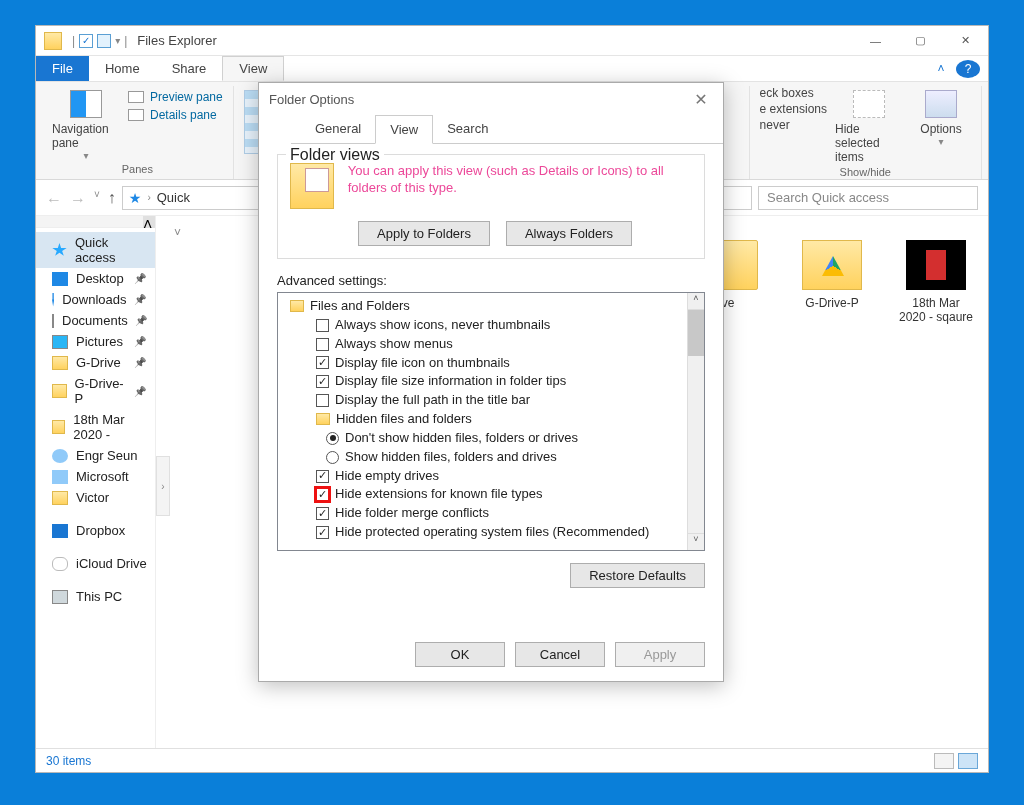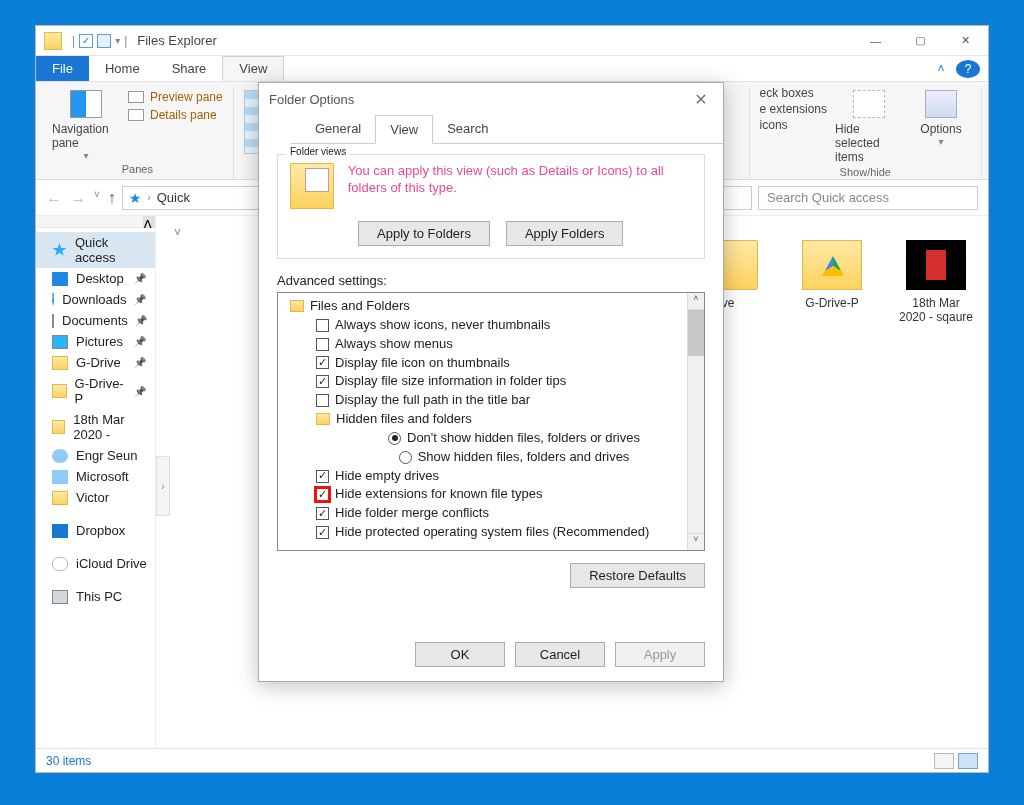--- a/index.html
+++ b/index.html
@@ -73,21 +73,21 @@
     flex-direction:column;
     align-items:center;
     font-size:12px;
     color:#444;
   }
   .rgroup .grow { flex:1; display:flex; align-items:flex-start; gap:8px; }
   .rgroup .glabel { font-size:11px; color:#666; padding:2px 0 4px 0; text-align:center; width:100%;}
   .big-btn { display:flex; flex-direction:column; align-items:center; width:68px; font-size:12px; color:#444; padding-top:4px;}
   .big-btn .bicon { width:32px; height:28px; margin-bottom:4px; }
   .nav-icon { background: linear-gradient(to right,#2196f3 50%, #fff 50%); border:1px solid #999;}
-  .small-list { display:flex; flex-direction:column; gap:4px; font-size:12px; color:#a16207; padding-top:4px;}
+  .small-list { display:flex; flex-direction:column; gap:4px; font-size:12px; color:#0369a1; padding-top:4px;}
   .small-list .row { display:flex; align-items:center; gap:6px;}
   .small-list .sicon { width:16px; height:12px; border:1px solid #999; background:#fff;}
   .layout-thumbs { width:24px; height:64px; background:repeating-linear-gradient(#bbddf5,#bbddf5 8px,#e8f3fc 8px,#e8f3fc 16px); border:1px solid #b0cde6; margin-top:4px;}
   .hide-icon { background:#fff; border:1px dashed #bbb;}
   .options-icon { background:linear-gradient(#eef,#cde); border:1px solid #aac;}
   
   .addrbar {
     height:36px;
     display:flex;
     align-items:center;
@@ -237,21 +237,21 @@
     border:1px solid #dcdcdc;
     padding:8px 12px 12px 12px;
     margin-bottom:14px;
     position:relative;
   }
   .folder-views .fvlabel{
     position:absolute;
     top:-9px; left:8px;
     background:#fff;
     padding:0 4px;
-    font-size:10px;
+    font-size:16px;
   }
   .folder-views .fvrow{ display:flex; gap:14px; align-items:flex-start;}
   .folder-views .fvicon{ width:54px; height:46px; background:linear-gradient(#ffe9a6,#ffd25e); border:1px solid #e0b84b; position:relative;}
   .folder-views .fvicon::after{ content:""; position:absolute; right:4px; top:4px; width:22px; height:22px; background:#fff; border:1px solid #c99;}
   .folder-views .fvtext{ font-size:13px; color:#ec4899; line-height:1.3;}
   .folder-views .fvbtns{ display:flex; gap:16px; margin-top:12px; margin-left:68px;}
   .btn{
     border:1px solid #adadad;
     background:#e7e7e7;
     font-size:13px;
@@ -275,21 +275,21 @@
   .adv-scroll .sbtn{ height:17px; background:#f0f0f0; border-bottom:1px solid #ddd; text-align:center; font-size:9px; color:#555;}
   .adv-scroll .sbtn.dn{ position:absolute; bottom:0; width:100%; border-top:1px solid #ddd; border-bottom:none;}
   .adv-scroll .sthumb{ position:absolute; top:17px; width:100%; height:46px; background:#c8c8c8;}
   .adv-list{
     padding:4px 2px;
     font-size:13px;
     line-height:1.45;
   }
   .adv-list .item{ display:flex; align-items:center; gap:6px; padding-left:10px;}
   .adv-list .item.indent{ padding-left:36px;}
-  .adv-list .item.indent2{ padding-left:46px;justify-content:center;}
+  .adv-list .item.indent2{ padding-left:46px;}
   .cbox{ width:13px; height:13px; border:1px solid #555; display:inline-flex; align-items:center; justify-content:center; font-size:10px; background:#fff;}
   .cbox.checked::after{ content:"✓"; color:#222; font-size:11px;}
   .cbox.highlight{ border:3px solid #e11; width:17px; height:17px; margin:-2px;}
   .radio{ width:13px; height:13px; border:1px solid #555; border-radius:50%; display:inline-flex; align-items:center; justify-content:center; background:#fff;}
   .radio.sel::after{ content:""; width:6px; height:6px; background:#222; border-radius:50%;}
   .tiny-folder{ width:14px; height:12px; background:linear-gradient(#ffe9a6,#ffd25e); border:1px solid #e0b84b;}
   .restore-row{ display:flex; justify-content:flex-end; margin-top:12px;}
   .dialog-buttons{
     display:flex;
     justify-content:flex-end;
@@ -365,21 +365,21 @@
     <div class="rgroup" style="border-left:1px solid #e2e2e2;">
       <div class="grow">
         <div class="check-groups">
           <div class="row" style="display:flex;gap:4px;font-size:12px;">
             <span>eck boxes</span>
           </div>
           <div class="row" style="display:flex;gap:4px;font-size:12px;">
             <span>e extensions</span>
           </div>
           <div class="row" style="display:flex;gap:4px;font-size:12px;">
-            <span>icons</span>
+            <span>never</span>
           </div>
         </div>
         <div class="big-btn">
           <div class="bicon hide-icon"></div>
           <span>Hide selected items</span>
         </div>
         <div class="big-btn" style="width:60px;">
           <div class="bicon options-icon"></div>
           <span>Options</span>
           <span class="chev">▾</span>
@@ -516,21 +516,21 @@
     </div>
     <div class="dialog-body">
       <div class="folder-views">
         <span class="fvlabel">Folder views</span>
         <div class="fvrow">
           <div class="fvicon"></div>
           <div class="fvtext">You can apply this view (such as Details or Icons) to all folders of this type.</div>
         </div>
         <div class="fvbtns">
           <button class="btn">Apply to Folders</button>
-          <button class="btn">Apply Folders</button>
+          <button class="btn">Always Folders</button>
         </div>
       </div>
 
       <div class="adv-label">Advanced settings:</div>
       <div class="adv-box">
         <div class="adv-list" id="adv-list">
             <div class="item">
               <span class="tiny-folder"></span>
               <span>Files and Folders</span>
             </div>

